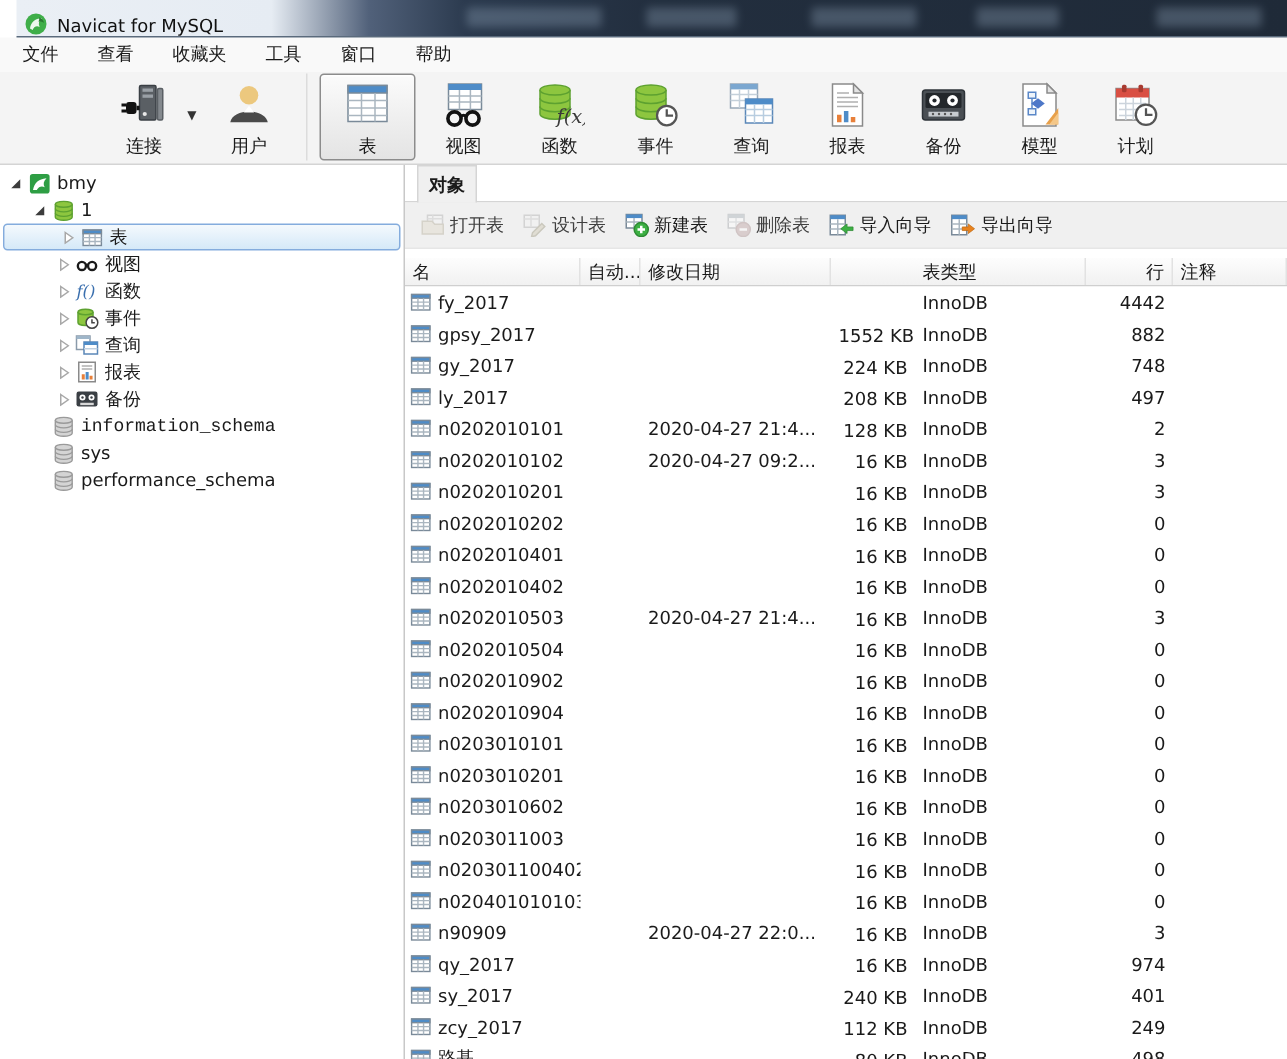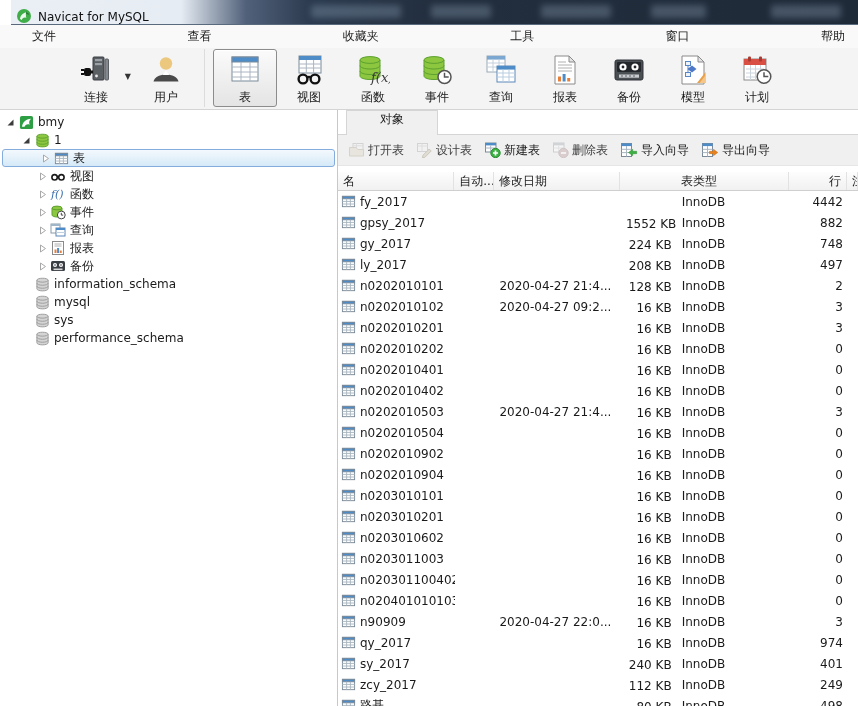--- a/index.html
+++ b/index.html
@@ -11,21 +11,21 @@
   
   .titlebar{
     height:25px;position:relative;display:flex;align-items:flex-end;
     background:linear-gradient(to right,#eaeff5 0px,#e6ecf3 170px,#51617a 235px,#2b3a4e 300px,#222e3e 430px,#1f2a38 100%);
     border-bottom:1px solid #5a6a7c;overflow:hidden;margin-left:11px;
   }
   .titlebar .glimpse{position:absolute;top:5px;height:13px;border-radius:2px;background:#8fa3b8;opacity:.35;filter:blur(3px);}
   .title-icon{margin:0 6px 0 5px;display:inline-flex;}
   .title-text{color:#111;}
   
-  .menubar{height:23px;background:#f9f9f9;display:flex;align-items:center;padding-left:19px;justify-content:space-between;}
+  .menubar{height:23px;background:#f9f9f9;display:flex;align-items:center;padding-left:2px;}
   .menu-item{padding:3px 13px;cursor:default;}
   
   .toolbar{
     height:62px;background:#f4f4f4;border-bottom:1px solid #d4d4d4;
     display:flex;align-items:flex-start;padding-left:64px;position:relative;
   }
   .tb-btn{
     width:64px;height:58px;margin-top:1px;border:1px solid transparent;border-radius:3px;
     display:flex;flex-direction:column;align-items:center;justify-content:flex-start;cursor:default;position:relative;
   }
@@ -33,35 +33,35 @@
   .tb-btn .tb-label{margin-top:1px;}
   .tb-btn.selected{
     border:1px solid #8c8c8c;
     background:linear-gradient(#fbfbfb,#ededed 60%,#e4e4e4);
     box-shadow:inset 0 1px 0 #fff;
   }
   .tb-dd{position:absolute;right:-4px;top:22px;font-size:8px;color:#333;}
   .tb-sep{width:1px;height:58px;background:#dcdcdc;margin:1px 8px 0 6px;}
   
   .main{display:flex;height:596px;}
-  .sidebar{width:338px;background:#fff;border-right:1px solid #c8c8c8;padding-top:3px;overflow:hidden;}
+  .sidebar{width:270px;background:#fff;border-right:1px solid #c8c8c8;padding-top:3px;overflow:hidden;}
   .tree-row{height:18px;display:flex;align-items:center;cursor:default;white-space:nowrap;}
   .tree-arrow{width:14px;display:inline-flex;justify-content:center;flex:none;}
   .tree-ic{width:18px;display:inline-flex;justify-content:center;flex:none;}
   .tree-label{padding-left:3px;}
   .tree-row.selected{
     margin:0 2px;border:1px solid #84acdd;border-radius:3px;
     background:linear-gradient(#f4f9fd,#d5e9f8);
   }
   
   .rightpanel{flex:1;display:flex;flex-direction:column;background:#fff;min-width:0;}
   .tabstrip{height:25px;background:#fff;border-bottom:1px solid #d5d5d5;display:flex;align-items:flex-end;padding-left:8px;}
   .tab{
-    height:25px;padding:0 33px;display:flex;background:#f0f0f0;
-    border:1px solid #d5d5d5;border-bottom:none;margin-bottom:-1px;position:relative;z-index:2;
+    height:25px;padding:0 7px;display:flex;align-items:center;background:#f0f0f0;
+    border:1px solid #d5d5d5;border-bottom:none;margin-bottom:-1px;position:relative;z-index:2;font-weight:bold;
   }
   .actionbar{height:31px;background:#f0f0f0;border-bottom:1px solid #e6e6e6;display:flex;align-items:center;padding-left:5px;}
   .action{display:flex;align-items:center;padding:2px 5px;margin-right:2px;cursor:default;}
   .action .a-ic{display:inline-flex;margin-right:3px;}
   .action.disabled .a-label{color:#404040;}
   .action.disabled .a-ic{opacity:.45;filter:grayscale(60%);}
   .grid-spacer{height:6px;background:#fff;}
   .grid-header{
     height:19px;display:flex;line-height:18px;
     background:linear-gradient(#fdfdfd,#f1f1f1);
@@ -398,41 +398,30 @@
               <rect x="1" y="3" width="14" height="10" rx="1.5" fill="#3a3f44"></rect>
               <circle cx="5" cy="7" r="2" fill="#fff"></circle>
               <circle cx="11" cy="7" r="2" fill="#fff"></circle>
               <circle cx="5" cy="7" r=".8" fill="#3a3f44"></circle>
               <circle cx="11" cy="7" r=".8" fill="#3a3f44"></circle>
               <rect x="3.5" y="10.5" width="9" height="1.6" fill="#d8d8d8"></rect>
             </svg>
           </span>
           <span class="tree-label">备份</span>
         </div>
-        <div class="tree-row" style="padding-left: 19px;">
+        <div class="tree-row" style="padding-left: 19px; font-family: Liberation Mono, monospace;">
           <span class="tree-arrow"></span>
           <span class="tree-ic">
             <svg width="15" height="15" viewBox="0 0 16 16">
               <path d="M2 3.4v9.2c0 1.2 2.7 2.2 6 2.2s6-1 6-2.2V3.4" fill="#d4d4d4" stroke="#9a9a9a"></path>
               <path d="M2 6.6c0 1.2 2.7 2.2 6 2.2s6-1 6-2.2M2 9.8c0 1.2 2.7 2.2 6 2.2s6-1 6-2.2" fill="none" stroke="#9a9a9a"></path>
               <ellipse cx="8" cy="3.4" rx="6" ry="2.1" fill="#d4d4d4" stroke="#9a9a9a"></ellipse>
             </svg>
           </span>
           <span class="tree-label">information_schema</span>
-        </div>
-        <div class="tree-row" style="padding-left: 19px;">
-          <span class="tree-arrow"></span>
-          <span class="tree-ic">
-            <svg width="15" height="15" viewBox="0 0 16 16">
-              <path d="M2 3.4v9.2c0 1.2 2.7 2.2 6 2.2s6-1 6-2.2V3.4" fill="#d4d4d4" stroke="#9a9a9a"></path>
-              <path d="M2 6.6c0 1.2 2.7 2.2 6 2.2s6-1 6-2.2M2 9.8c0 1.2 2.7 2.2 6 2.2s6-1 6-2.2" fill="none" stroke="#9a9a9a"></path>
-              <ellipse cx="8" cy="3.4" rx="6" ry="2.1" fill="#d4d4d4" stroke="#9a9a9a"></ellipse>
-            </svg>
-          </span>
-          <span class="tree-label">mysql</span>
         </div>
         <div class="tree-row" style="padding-left: 19px;">
           <span class="tree-arrow"></span>
           <span class="tree-ic">
             <svg width="15" height="15" viewBox="0 0 16 16">
               <path d="M2 3.4v9.2c0 1.2 2.7 2.2 6 2.2s6-1 6-2.2V3.4" fill="#d4d4d4" stroke="#9a9a9a"></path>
               <path d="M2 6.6c0 1.2 2.7 2.2 6 2.2s6-1 6-2.2M2 9.8c0 1.2 2.7 2.2 6 2.2s6-1 6-2.2" fill="none" stroke="#9a9a9a"></path>
               <ellipse cx="8" cy="3.4" rx="6" ry="2.1" fill="#d4d4d4" stroke="#9a9a9a"></ellipse>
             </svg>
           </span>

